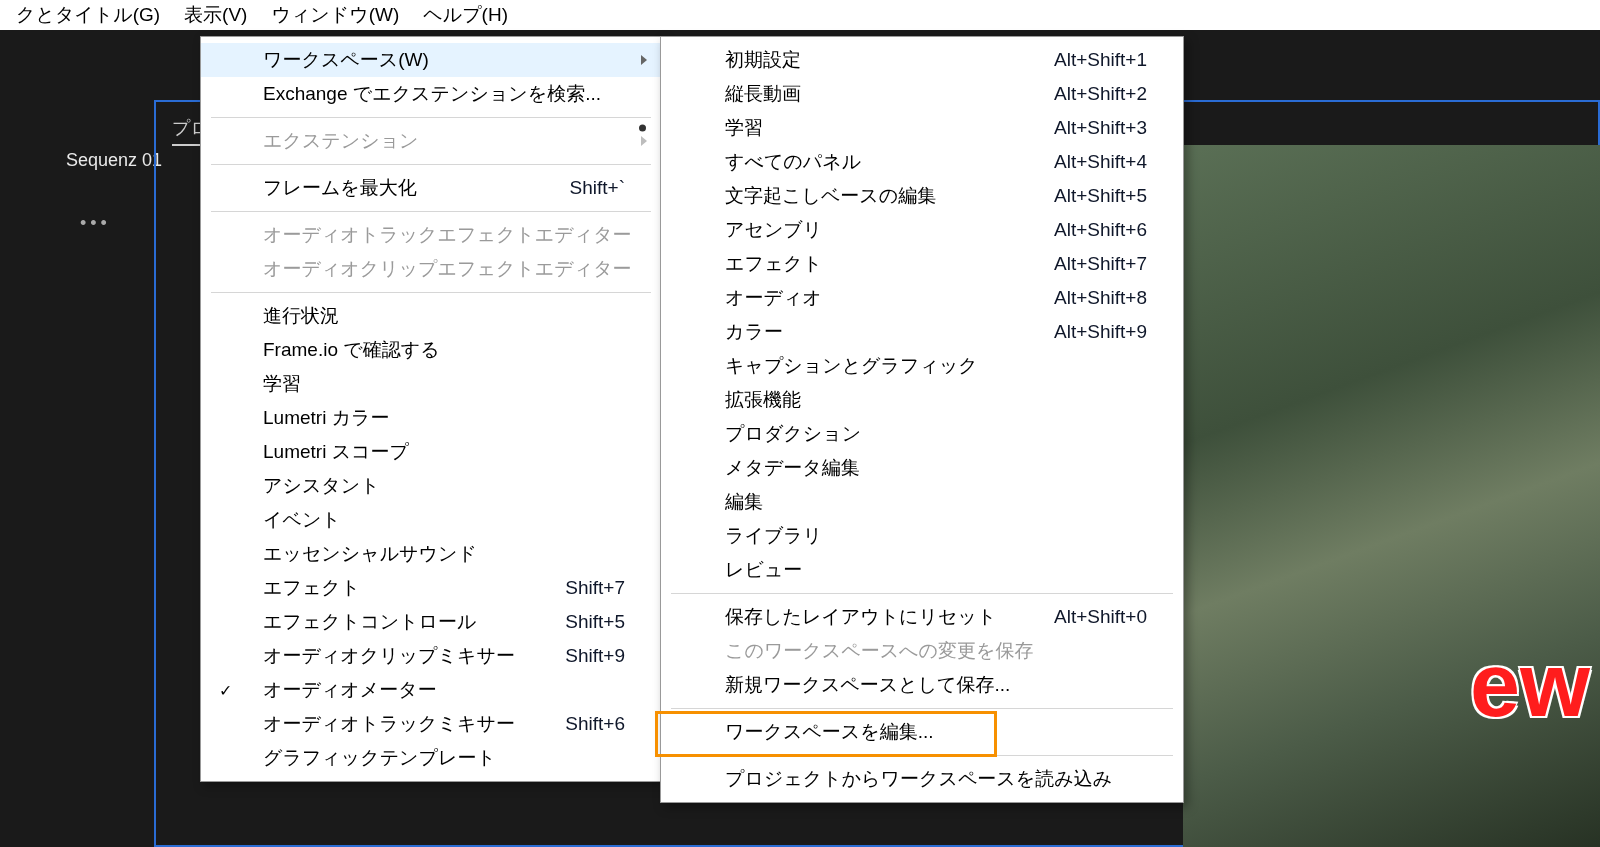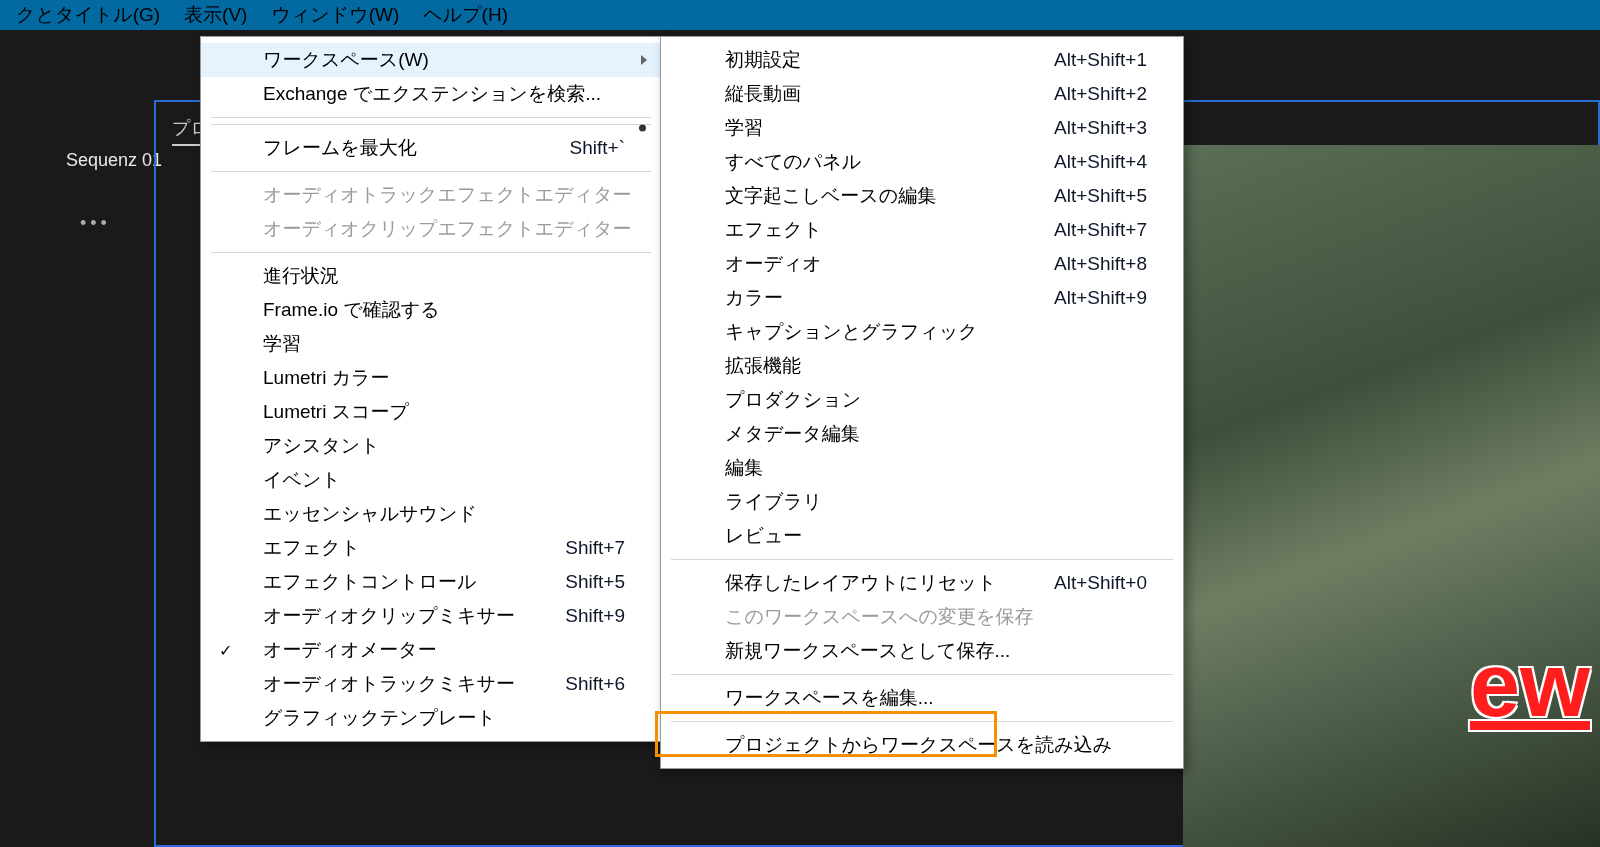--- a/index.html
+++ b/index.html
@@ -1,37 +1,37 @@
 <!DOCTYPE html>
 <html><head>
 <meta charset="utf-8">
 <style>
   html,body{margin:0;padding:0;width:1600px;height:847px;overflow:hidden;
     font-family:"Yu Gothic UI","Meiryo","MS PGothic",sans-serif;
     background:#232323;font-size:19px;color:#000;}
   .menubar{position:absolute;left:0;top:0;right:0;height:30px;
-    background:#0369a1;border-bottom:1px solid #ccc;display:flex;
+    background:#ffffff;border-bottom:1px solid #ccc;display:flex;
     align-items:center;padding-left:4px;font-size:19px;}
   .menubar .mi{padding:3px 12px;cursor:default;}
   .app-area{position:absolute;left:0;top:30px;right:0;bottom:0;
     background:#1a1a1a;}
   .seq-label{position:absolute;left:18px;top:120px;color:#eaeaea;
     font-size:18px;margin-left:48px;}
   .seq-dots{position:absolute;left:80px;top:183px;color:#aaa;
     letter-spacing:4px;font-size:18px;}
   .panel-tab{position:absolute;left:172px;top:86px;color:#ccc;
     font-size:18px;padding-bottom:4px;border-bottom:2px solid #ccc;}
   .blue-frame{position:absolute;left:154px;top:70px;right:0;bottom:0;
     border:2px solid #2a6cd4;pointer-events:none;}
   .video-bg{position:absolute;left:1183px;top:115px;right:0;bottom:0;
     background:linear-gradient(160deg,#5a6f55 0%,#3e503b 35%,#6f7d62 55%,
       #4c5c48 75%,#273224 100%);overflow:hidden;}
   .video-text{position:absolute;right:10px;bottom:110px;
     font-size:90px;font-weight:800;color:#ff1d1d;
-    text-shadow:-2px -2px 0 #fff,2px -2px 0 #fff,-2px 2px 0 #fff,2px 2px 0 #fff;text-decoration:underline;}
+    text-shadow:-2px -2px 0 #fff,2px -2px 0 #fff,-2px 2px 0 #fff,2px 2px 0 #fff;}
   .menu{position:absolute;background:#fff;border:1px solid #999;
     box-shadow:4px 4px 10px rgba(0,0,0,.35);padding:6px 0;}
   .menu .row{display:flex;align-items:center;height:34px;
     padding:0 36px 0 62px;white-space:nowrap;position:relative;
     cursor:default;}
   .menu .row.highlight{background:#e5f3ff;}
   .menu .row.disabled{color:#9a9a9a;}
   .menu .row .lbl{flex:1;}
   .menu .row .sc{margin-left:50px;color:#0f172a;}
   .menu .sep{height:1px;background:#d6d6d6;margin:6px 10px;}
@@ -69,20 +69,24 @@
 
 <div class="menu" id="window-menu" style="left:200px;top:36px;width:460px;">
     <div class="row highlight">
       <span class="lbl">ワークスペース(W)</span>
       <span class="arrow"></span>
     </div>
     <div class="row">
       <span class="lbl">Exchange でエクステンションを検索...</span>
     </div>
     <div class="sep"></div>
+    <div class="row disabled">
+      <span class="lbl">エクステンション</span>
+      <span class="arrow"></span>
+    </div>
     <div class="sep"></div>
     <div class="row">
       <span class="lbl">フレームを最大化</span>
       <span class="sc">Shift+`</span>
     </div>
     <div class="sep"></div>
     <div class="row disabled">
       <span class="lbl">オーディオトラックエフェクトエディター</span>
     </div>
     <div class="row disabled">
@@ -154,20 +158,24 @@
     </div>
     <div class="row">
       <span class="lbl">すべてのパネル</span>
       <span class="sc">Alt+Shift+4</span>
     </div>
     <div class="row">
       <span class="lbl">文字起こしベースの編集</span>
       <span class="sc">Alt+Shift+5</span>
     </div>
     <div class="row">
+      <span class="lbl">アセンブリ</span>
+      <span class="sc">Alt+Shift+6</span>
+    </div>
+    <div class="row">
       <span class="lbl">エフェクト</span>
       <span class="sc">Alt+Shift+7</span>
     </div>
     <div class="row">
       <span class="lbl">オーディオ</span>
       <span class="sc">Alt+Shift+8</span>
     </div>
     <div class="row">
       <span class="lbl">カラー</span>
       <span class="sc">Alt+Shift+9</span>

